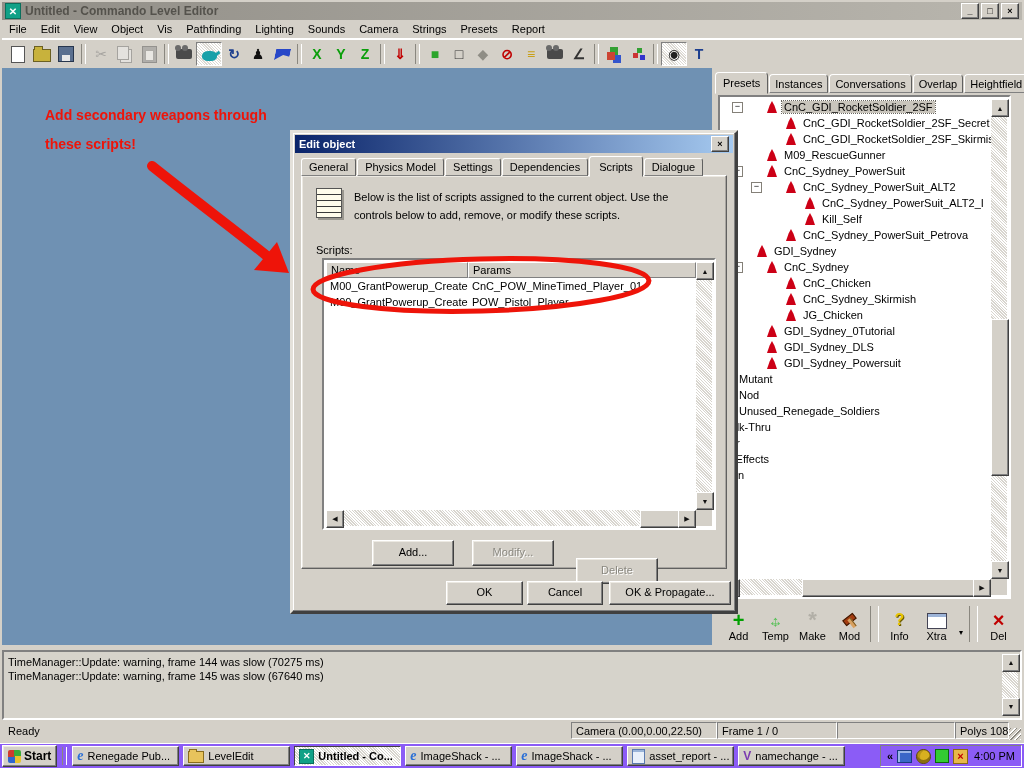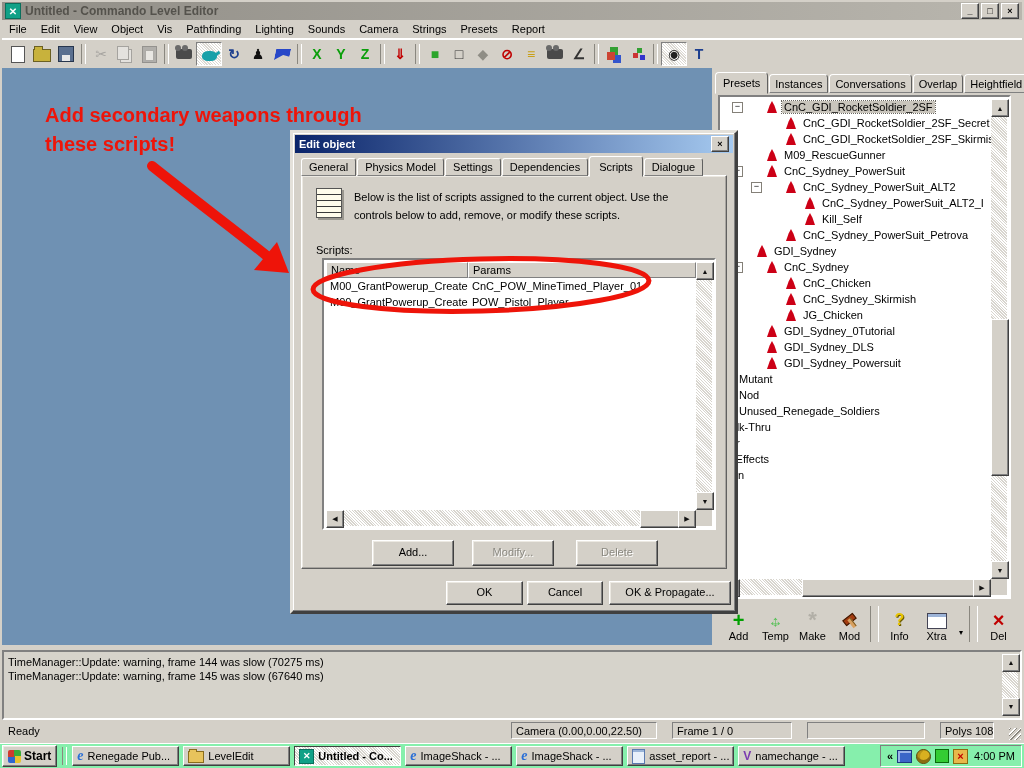--- a/index.html
+++ b/index.html
@@ -40,21 +40,21 @@
   .ic-cam::after{content:"";position:absolute;left:6px;top:-4px;width:6px;height:6px;border-radius:50%;background:#6a6a6a;}
   .ic-teapot{width:15px;height:10px;background:#18a0a8;border-radius:45% 45% 40% 40%;position:relative;margin-top:4px;}
   .ic-teapot::before{content:"";position:absolute;right:-3px;top:1px;width:5px;height:3px;background:#18a0a8;transform:rotate(-35deg);}
   .ic-flag{width:15px;height:11px;background:#2747c8;transform:skewX(-12deg);clip-path:polygon(0 0,100% 0,100% 70%,55% 55%,0 100%);}
   .ic-cubes{width:8px;height:8px;background:#cc4433;box-shadow:6px 3px 0 #3355cc,3px -5px 0 #33a033;margin:3px 6px 0 0;}
   .ic-sq3{width:5px;height:5px;background:#cc3333;box-shadow:7px 2px 0 #3333cc,4px -5px 0 #33a033;margin:3px 6px 0 0;}
 
   
   .viewport{position:absolute;left:2px;top:68px;width:710px;height:577px;background:#6f91b3;}
   .anno{position:absolute;left:45px;top:101px;z-index:60;color:#ee1409;font-weight:bold;
-    font-size:20px;line-height:29px;pointer-events:none;}
+    font-size:14px;line-height:29px;pointer-events:none;}
   #overlay{position:absolute;left:0;top:0;z-index:55;pointer-events:none;}
 
   
   .raised{background:#d4d0c8;border:1px solid;border-color:#fff #404040 #404040 #fff;box-shadow:inset -1px -1px 0 #808080,inset 1px 1px 0 #ece9e2;}
   .sunken2{border:2px solid;border-color:#808080 #fff #fff #808080;}
   .sbtn{position:absolute;width:16px;height:16px;background:#d4d0c8;border:1px solid;
     border-color:#fff #404040 #404040 #fff;box-shadow:inset -1px -1px 0 #808080;
     display:flex;align-items:center;justify-content:center;font-size:7px;color:#111;}
   .sthumb{position:absolute;background:#d4d0c8;border:1px solid;border-color:#fff #404040 #404040 #fff;box-shadow:inset -1px -1px 0 #808080;}
   .strack{background:repeating-linear-gradient(45deg,#fff 0 1px,#d8d5ce 1px 2px);}
@@ -128,26 +128,26 @@
   .list .corner{position:absolute;right:2px;bottom:2px;width:16px;height:16px;background:#d4d0c8;}
   .btn{position:absolute;height:24px;background:#d4d0c8;border:1px solid;border-color:#fff #404040 #404040 #fff;
     box-shadow:inset -1px -1px 0 #808080,inset 1px 1px 0 #ece9e2;text-align:center;line-height:22px;}
   .btn.small{height:22px;line-height:20px;}
   .btn.dis{color:#8a8880;text-shadow:1px 1px 0 #fff;}
 
   
   .logarea{position:absolute;left:2px;top:650px;right:2px;height:66px;background:#d6d3cb;line-height:14px;}
   .logtext{position:absolute;left:4px;top:3px;right:20px;bottom:2px;overflow:hidden;white-space:nowrap;}
   .logarea .vsb{position:absolute;right:2px;top:2px;width:16px;bottom:2px;}
-  .statusbar{position:absolute;left:2px;top:719px;right:2px;height:23px;display:flex;align-items:center;gap:15px;padding:2px 1px;box-sizing:border-box;}
+  .statusbar{position:absolute;left:2px;top:719px;right:2px;height:23px;display:flex;align-items:center;gap:0;padding:2px 1px;box-sizing:border-box;}
   .sbready{flex:1;padding-left:5px;}
   .sbpane{height:17px;border:1px solid;border-color:#808080 #fff #fff #808080;padding:1px 4px;display:flex;align-items:center;box-sizing:border-box;white-space:nowrap;}
   .grip{width:12px;height:12px;align-self:flex-end;
     background:repeating-linear-gradient(135deg,#fff 0 1px,#8a877f 1px 2px,#d4d0c8 2px 4px);}
-  .taskbar{position:absolute;left:0;bottom:0;width:1024px;height:25px;background:#86efac;border-top:1px solid #fff;
+  .taskbar{position:absolute;left:0;bottom:0;width:1024px;height:25px;background:#8b5cf6;border-top:1px solid #fff;
     display:flex;align-items:center;gap:3px;padding:0 2px;box-sizing:border-box;z-index:70;}
   .startbtn{height:20px;flex:none;display:flex;align-items:center;gap:3px;font-weight:bold;font-size:12px;padding:0 5px;}
   .winlogo{width:13px;height:13px;border-radius:2px;flex:none;
     background:conic-gradient(#3aab3a 0 25%,#e8c22e 25% 50%,#2f66cf 50% 75%,#cf3b2e 75%);}
   .tsep{width:3px;height:18px;border-left:1px solid #8a877f;border-right:1px solid #fff;margin:0 2px;flex:none;}
   .taskbtn{width:107px;height:20px;flex:none;display:flex;align-items:center;gap:4px;padding:0 4px;
     box-sizing:border-box;overflow:hidden;white-space:nowrap;background:#d4d0c8;border:1px solid;
     border-color:#fff #404040 #404040 #fff;box-shadow:inset -1px -1px 0 #808080;}
   .taskbtn.active{border-color:#404040 #fff #fff #404040;box-shadow:none;font-weight:bold;
     background:repeating-linear-gradient(45deg,#fff 0 1px,#d8d5ce 1px 2px);}
@@ -559,21 +559,21 @@
         </div>
         <div class="hsb strack">
           <span class="sbtn" style="left:0;top:0;">◀</span>
           <span class="sthumb" style="right:16px;top:0;width:38px;height:16px;"></span>
           <span class="sbtn" style="right:0;top:0;">▶</span>
         </div>
         <div class="corner"></div>
       </div>
       <span class="btn" style="left:70px;top:364px;width:80px;">Add...</span>
       <span class="btn dis" style="left:170px;top:364px;width:80px;">Modify...</span>
-      <span class="btn dis" style="left:274px;top:364px;width:80px;">Delete</span>
+      <span class="btn dis" style="left:274px;top:382px;width:80px;">Delete</span>
     </div>
     <span class="btn small" style="left:153px;top:448px;width:75px;">OK</span>
     <span class="btn small" style="left:234px;top:448px;width:74px;">Cancel</span>
     <span class="btn small" style="left:316px;top:448px;width:120px;">OK &amp; Propagate...</span>
   </div>
 
   <svg id="overlay" width="1024" height="768" viewBox="0 0 1024 768">
     <path d="M152 166 C 192 198, 232 228, 267 256" fill="none" stroke="#ee1409" stroke-width="10" stroke-linecap="round"></path>
     <polygon points="289,273 254,270 277,242" fill="#ee1409"></polygon>
     <ellipse cx="481" cy="285" rx="168" ry="26" fill="none" stroke="#ee1409" stroke-width="5" transform="rotate(-1.5 481 285)"></ellipse>

